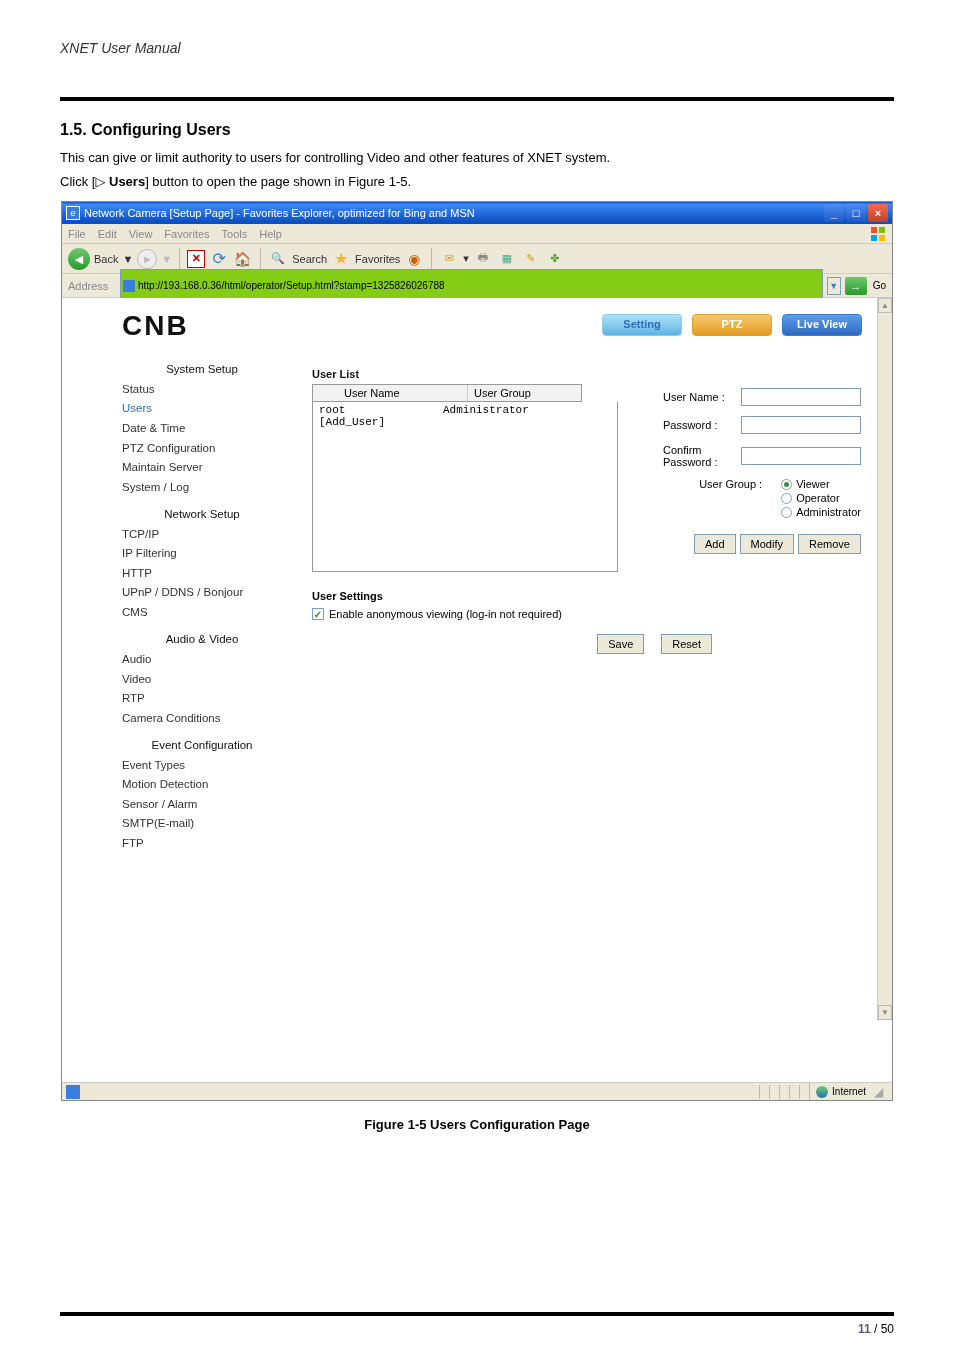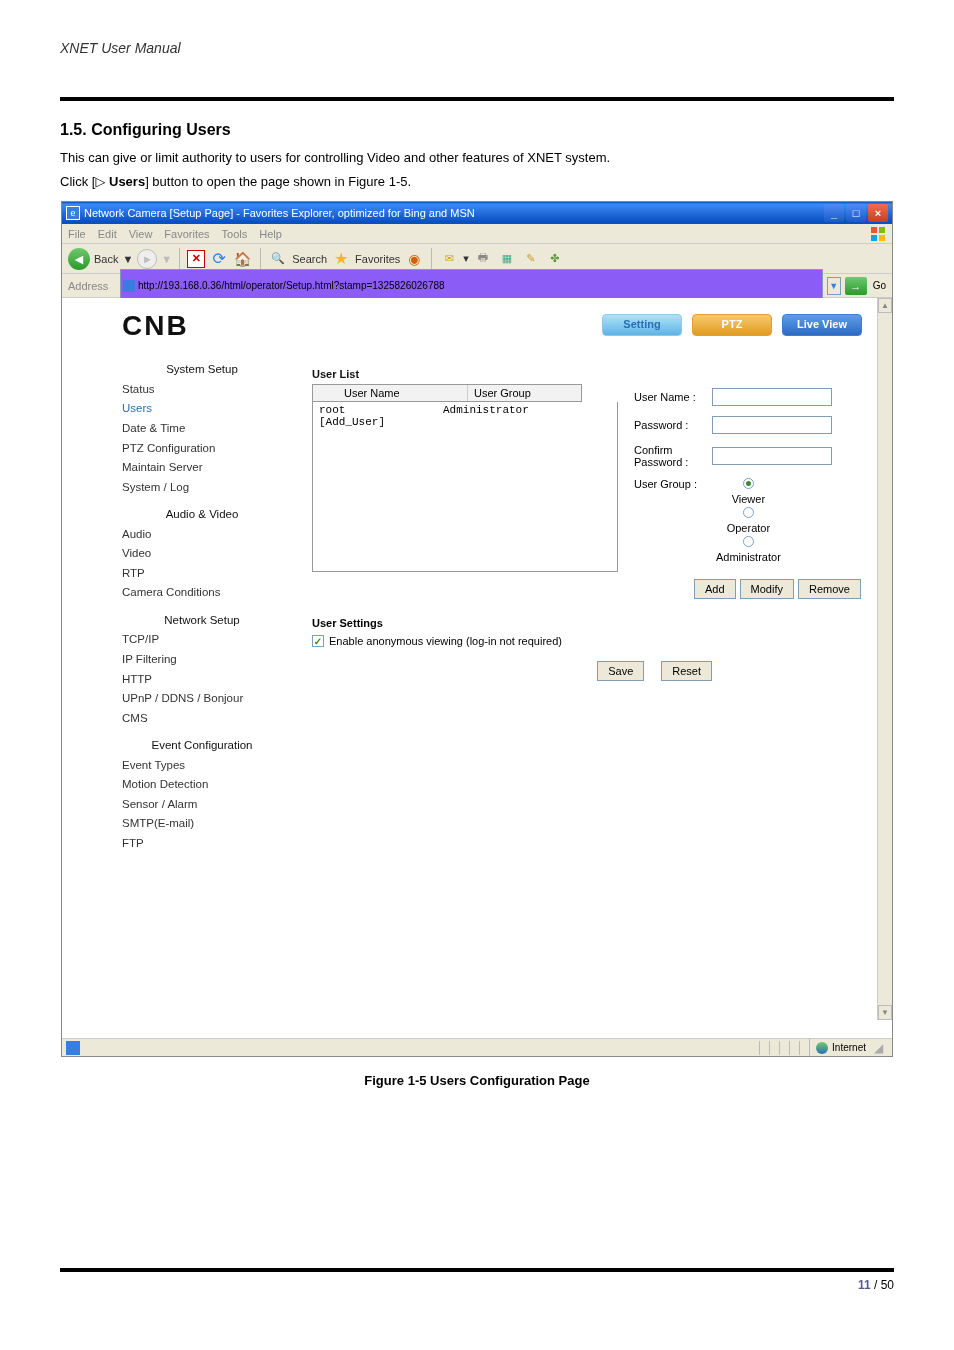--- a/index.html
+++ b/index.html
@@ -128,21 +128,21 @@
     padding: 3px 6px;
     display:flex;
     align-items:center;
     gap:4px;
     border-bottom: 1px solid #ccc;
     height: 24px;
   }
   .addressbar .lbl { color:#888; width:48px;}
   .addressbar .urlbox {
     flex:1;
-    background:#8b5cf6;
+    background:#84cc16;
     border:1px solid #7f9db9;
     height:18px;
     display:flex;
     align-items:center;
     padding:16px 2px;
     font-size:10px;
   }
   .addressbar .urlbox .favicon { width:12px;height:12px;background:#3a7de0;margin-right:3px;}
   .addressbar .dropdown { width:14px;height:18px;border:1px solid #7f9db9;background:#ece9d8;color:#3a7de0;display:flex;align-items:center;justify-content:center;font-size:9px;}
   .addressbar .gobtn { width:22px;height:18px;background:linear-gradient(#6ec96e,#2a9a2a);border-radius:2px;color:#fff;display:flex;align-items:center;justify-content:center;font-size:11px;}
@@ -205,26 +205,27 @@
     border:1px solid #999; border-top:none;
     width:306px; height:170px;
     padding:2px 6px;
     font-family: "Courier New", monospace;
     font-size:11px;
   }
   .form-area {
     margin-left:16px;
     display:flex; flex-direction:column; gap:10px;
     margin-top:4px;
+    align-items:flex-end;
   }
   .form-row { display:flex; align-items:center; gap:8px;}
   .form-lbl { width:70px; }
   .form-input { border:1px solid #7f9db9; height:18px; width:120px; }
   .radio-group { display:flex; flex-direction:column; gap:2px; margin-left:4px;}
-  .radio-row { display:flex; align-items:center; gap:4px;flex-direction:column;}
+  .radio-row { display:flex; align-items:center; gap:4px;}
   .radio {
     width:11px;height:11px;border:1px solid #7aa0c9;border-radius:50%;
     display:flex;align-items:center;justify-content:center;
   }
   .radio.sel::after { content:''; width:5px;height:5px;background:#3a8a3a;border-radius:50%;}
   .btn-row { display:flex; gap:4px; margin-top:6px; justify-content:center; margin-left:60px;}
   .winbtn {
     border:1px solid #7f9db9; background:#ece9d8; height:20px; padding:0 10px;
     font-size:11px; display:flex; align-items:center;
   }
@@ -235,21 +236,21 @@
 
   .scrollbar-r {
     position:absolute; right:0; top:0; bottom:18px;
     width:15px; background:#ece9d8; border-left:1px solid #ccc;
   }
   .scroll-up, .scroll-down { height:15px; background:#ece9d8; border:1px solid #bbb; display:flex;align-items:center;justify-content:center;font-size:8px;color:#888;}
   .scroll-down { position:absolute; bottom:0; left:0; right:0;}
 
   .statusbar {
     background:#ece9d8; border-top:1px solid #ccc;
-    height:18px; display:flex; align-items:center; padding:0 4px; font-size:10px;
+    height:18px; display:flex; align-items:center; padding:0 4px; font-size:10px;margin-top:44px;
   }
   .statusbar .sicon { width:14px;height:14px;background:#3a7de0;margin-right:2px;}
   .statusbar .spacer { flex:1;}
   .statusbar .zone { display:flex; align-items:center; gap:4px; padding:0 6px; border-left:1px solid #bbb; height:100%;}
   .statusbar .zone .globe { width:12px;height:12px;border-radius:50%;background:linear-gradient(#6ec96e,#2a6fb5);}
   .statusbar .grip { width:14px; height:14px; margin-left:2px; color:#aaa; font-size:12px;}
   .statusbar .segs { display:flex; gap:0;}
   .statusbar .seg { width:10px; height:14px; border-left:1px solid #bbb;}
 
   .fig-caption { text-align:center; font-weight:bold; font-size:13px; margin-top:16px;}
@@ -347,33 +348,33 @@
           <div class="sec">
             <div class="sec-title">System Setup</div>
             <div class="item">Status</div>
             <div class="item active">Users</div>
             <div class="item">Date &amp; Time</div>
             <div class="item">PTZ Configuration</div>
             <div class="item">Maintain Server</div>
             <div class="item">System / Log</div>
           </div>
           <div class="sec">
-            <div class="sec-title">Audio &amp; Video</div>
-            <div class="item">Audio</div>
-            <div class="item">Video</div>
-            <div class="item">RTP</div>
-            <div class="item">Camera Conditions</div>
-          </div>
-          <div class="sec">
             <div class="sec-title">Network Setup</div>
             <div class="item">TCP/IP</div>
             <div class="item">IP Filtering</div>
             <div class="item">HTTP</div>
             <div class="item">UPnP / DDNS / Bonjour</div>
             <div class="item">CMS</div>
+          </div>
+          <div class="sec">
+            <div class="sec-title">Audio &amp; Video</div>
+            <div class="item">Audio</div>
+            <div class="item">Video</div>
+            <div class="item">RTP</div>
+            <div class="item">Camera Conditions</div>
           </div>
           <div class="sec">
             <div class="sec-title">Event Configuration</div>
             <div class="item">Event Types</div>
             <div class="item">Motion Detection</div>
             <div class="item">Sensor / Alarm</div>
             <div class="item">SMTP(E-mail)</div>
             <div class="item">FTP</div>
           </div>
         </div>

